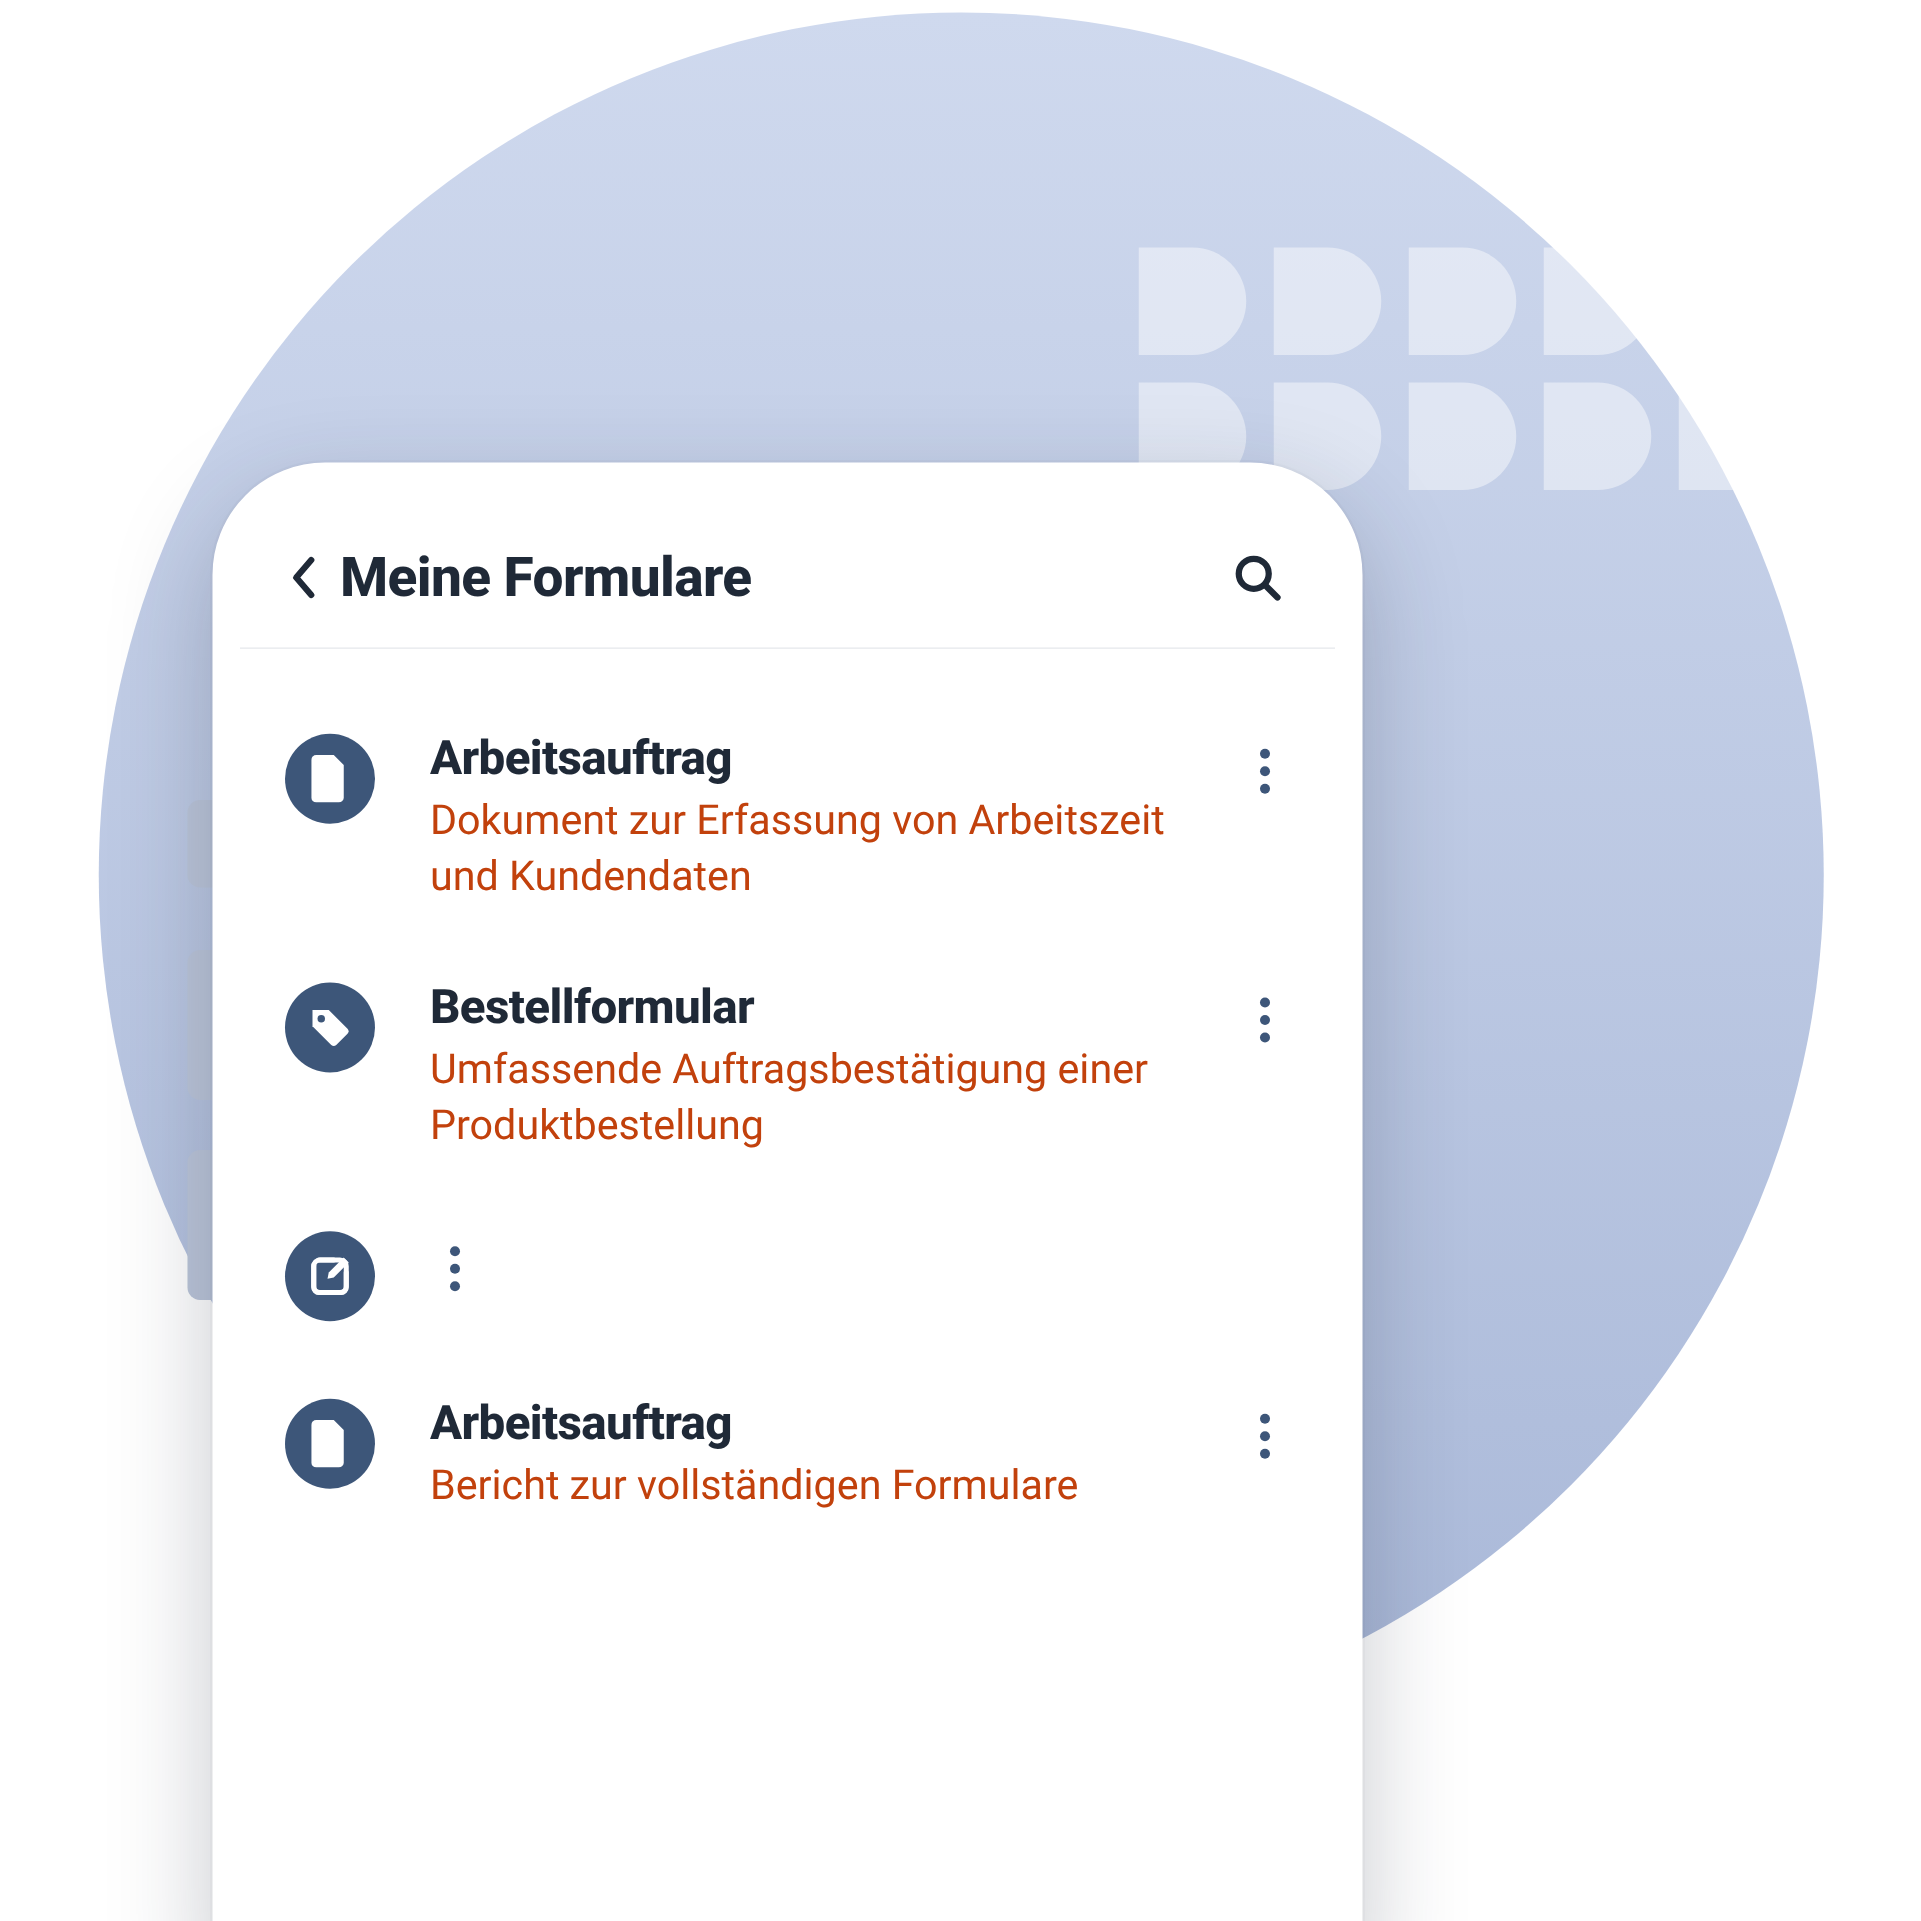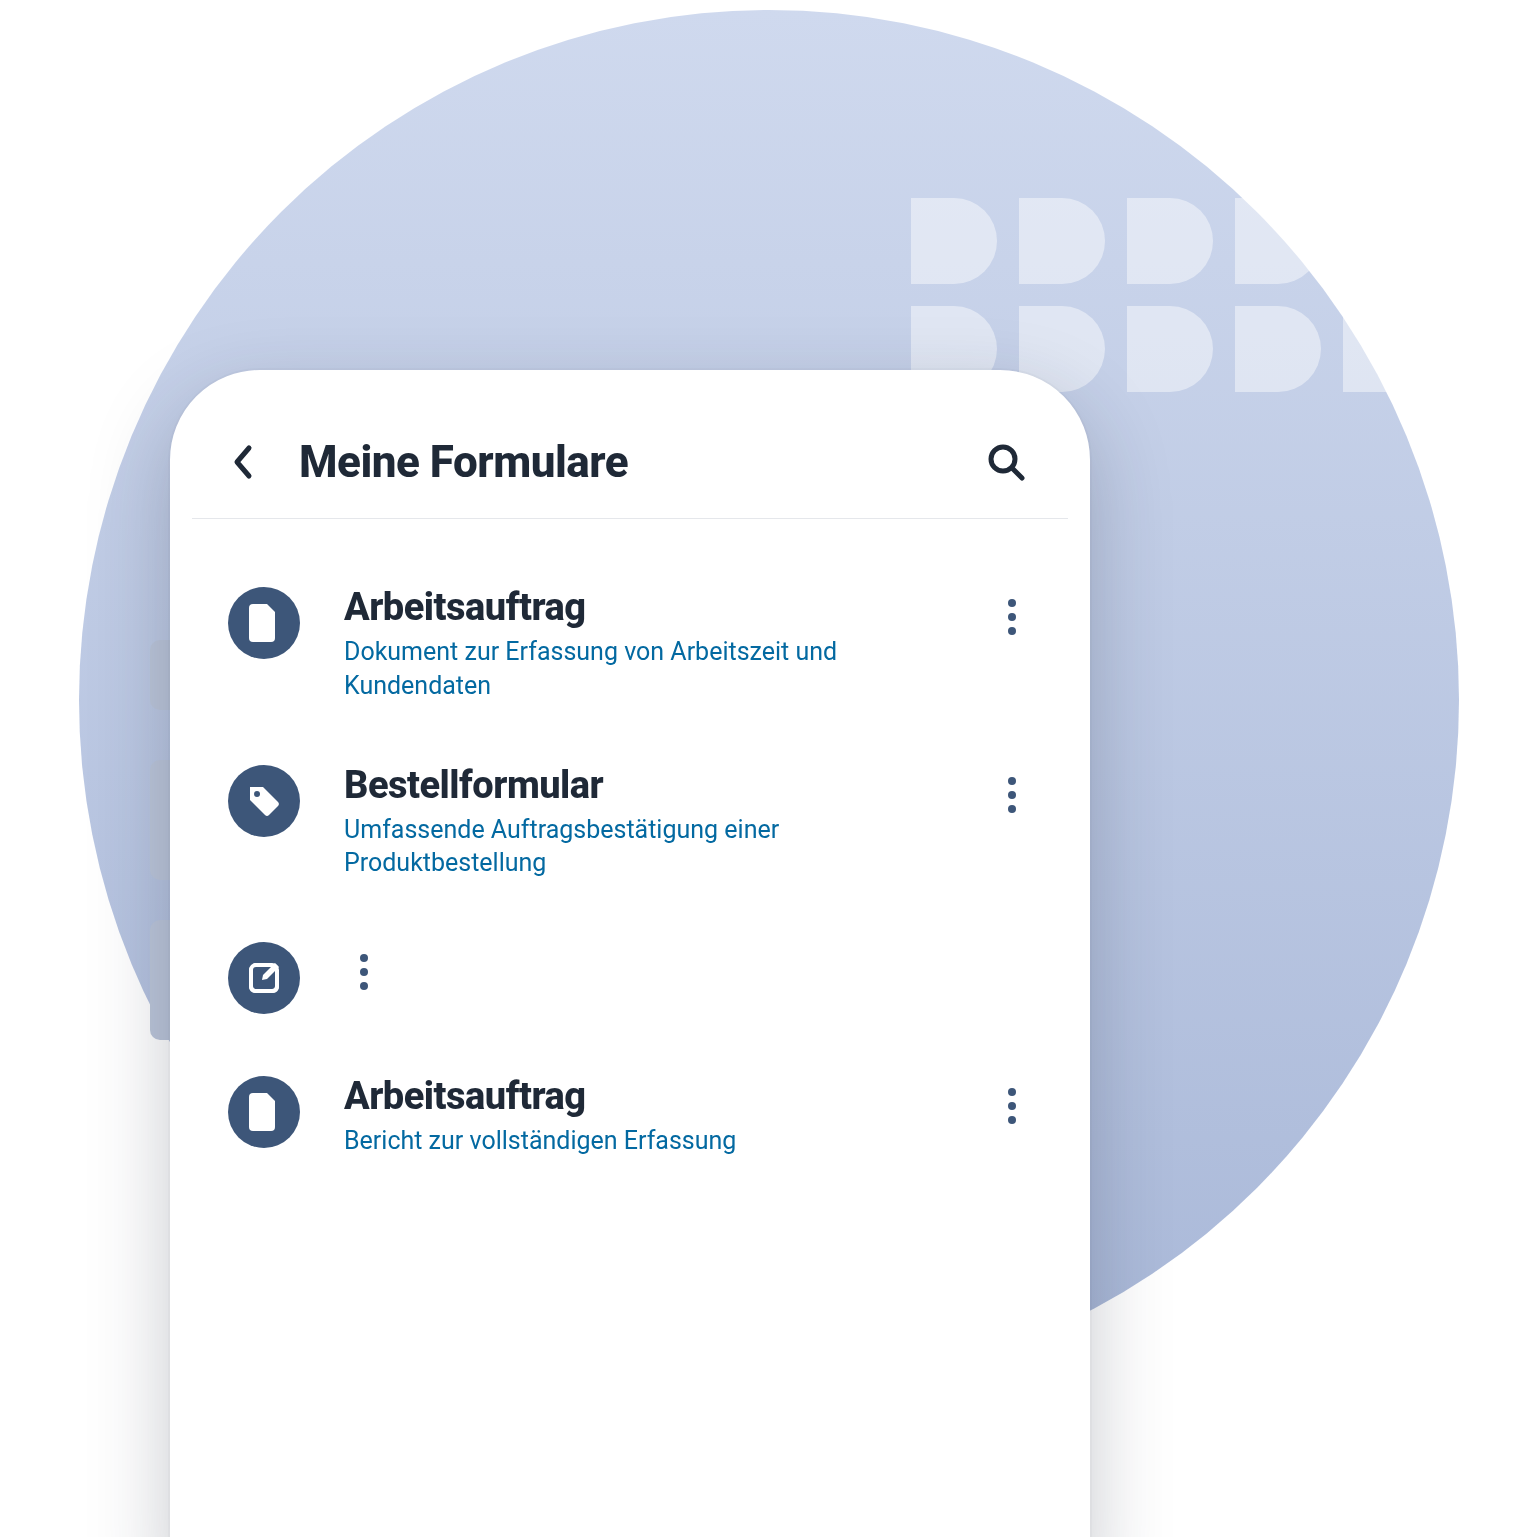--- a/index.html
+++ b/index.html
@@ -69,21 +69,20 @@
   .nub.n1 { top: 640px; height: 70px; }
   .nub.n2 { top: 760px; height: 120px; }
   .nub.n3 { top: 920px; height: 120px; }
 
   
   .app-header {
     display: flex;
     align-items: center;
     padding: 44px 38px 30px 30px;
     border-bottom: 1px solid #e5e7eb;
-    gap: 27px;
   }
   .back-btn {
     width: 40px;
     height: 40px;
     display: flex;
     align-items: center;
     justify-content: center;
     color: #1f2937;
   }
   .app-title {
@@ -127,23 +126,23 @@
   }
   .row-body { flex: 1; min-width: 0; }
   .row-title {
     font-size: 38px;
     font-weight: 800;
     color: #1f2937;
     letter-spacing: -0.5px;
     margin-bottom: 6px;
   }
   .row-desc {
-    font-size: 25px;
+    font-size: 33px;
     line-height: 1.35;
-    color: #0369a1;
+    color: #c2410c;
     font-weight: 400;
   }
   .more-btn {
     flex: 0 0 40px;
     width: 40px;
     height: 56px;
     display: flex;
     align-items: center;
     justify-content: center;
     color: #3d5679;
@@ -256,21 +255,21 @@
     </div>
 
     <div class="row">
       <div class="icon-badge">
         <svg width="30" height="38" viewBox="0 0 30 38" fill="currentColor">
           <path d="M4 0 h14 l8 8 v26 a4 4 0 0 1 -4 4 h-18 a4 4 0 0 1 -4 -4 v-30 a4 4 0 0 1 4 -4 z" fill="#ffffff"></path>
         </svg>
       </div>
       <div class="row-body">
         <div class="row-title">Arbeitsauftrag</div>
-        <div class="row-desc">Bericht zur vollständigen Erfassung</div>
+        <div class="row-desc">Bericht zur vollständigen Formulare</div>
       </div>
       <div class="more-btn">
         <svg width="10" height="40" viewBox="0 0 10 40" fill="currentColor">
           <circle cx="5" cy="6" r="4"></circle>
             <circle cx="5" cy="20" r="4"></circle>
             <circle cx="5" cy="34" r="4"></circle>
         </svg>
       </div>
     </div>
 

